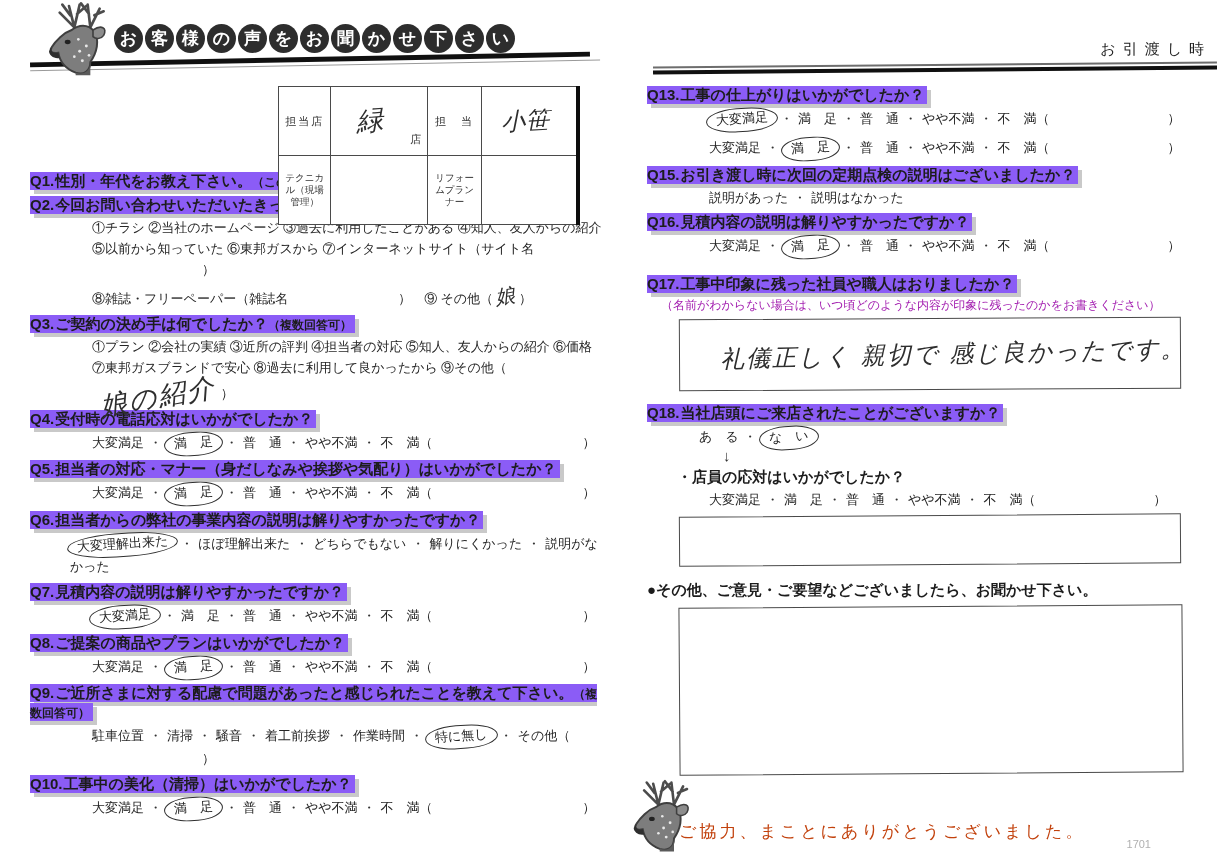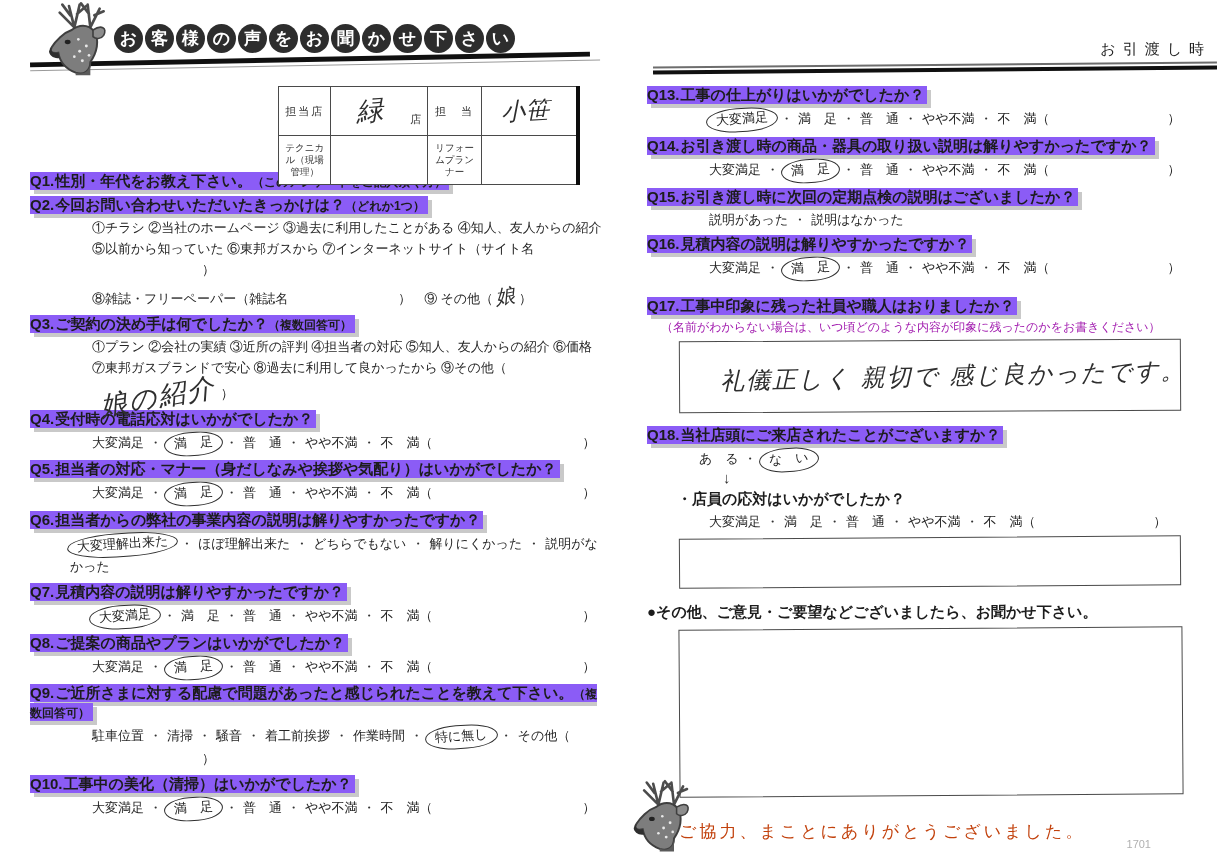--- a/index.html
+++ b/index.html
@@ -25,21 +25,21 @@
     transform:rotate(-1.1deg);z-index:1;}
   .hbar-left::after{content:"";position:absolute;left:0;right:-10px;top:8px;height:1px;background:#9a9a9a;}
   .rtag{position:absolute;right:6px;top:40px;font-size:15px;letter-spacing:7px;color:#222;}
   .hbar-right{position:absolute;left:8px;top:64px;width:564px;transform:rotate(-0.5deg);}
   .hbar-right .thin{height:2px;background:#6d6d6d;margin-bottom:2px;}
   .hbar-right .thick{height:4px;background:#101010;}
 
   
   .staff{position:absolute;left:248px;top:86px;width:302px;border-collapse:collapse;
     border:1px solid #333;border-right:4px solid #0d0d0d;background:#fff;z-index:3;}
-  .staff td{border:1px solid #4a4a4a;vertical-align:middle;padding:6px 3px;}
+  .staff td{border:1px solid #4a4a4a;vertical-align:middle;padding:16px 3px;}
   .staff .lbl{font-size:11px;color:#333;letter-spacing:2px;width:52px;text-align:center;}
   .staff .lbl-sm{font-size:9.5px;letter-spacing:0;line-height:1.25;}
   .staff .r1{height:40px;}
   .staff .r2{height:36px;}
   .hw{font-family:"DejaVu Sans",sans-serif;font-style:italic;color:#2e2e2e;}
   .cell-store{position:relative;width:100px;}
   .hw-store{font-size:27px;display:inline-block;transform:rotate(-4deg);margin-left:22px;}
   .store-suffix{position:absolute;right:6px;bottom:8px;font-size:11px;color:#333;font-family:"Liberation Serif",serif;}
   .hw-rep{font-size:24px;display:inline-block;transform:rotate(-3deg);margin-left:16px;}
 
@@ -256,21 +256,20 @@
     <div class="q">
       <div class="qh"><span class="hl"><span class="qid">Q13.</span><span>工事の仕上がりはいかがでしたか？</span></span></div>
       <div class="qbody">
           <div class="oline">
         <span class="circ">大変満足</span><span class="sep">・</span><span>満　足</span><span class="sep">・</span><span>普　通</span><span class="sep">・</span><span>やや不満</span><span class="sep">・</span><span>不　満（</span><span class="gap-r"></span><span>）</span>
       </div>
         </div>
     </div>
 
     <div class="q">
-      <div class="qh"><span class="hl"><span class="qid">Q14.</span><span>お引き渡し時の商品・器具の取り扱い説明は解りやすかったですか？</span></span></div>
       <div class="qbody">
           <div class="oline">
         <span>大変満足</span><span class="sep">・</span><span class="circ">満　足</span><span class="sep">・</span><span>普　通</span><span class="sep">・</span><span>やや不満</span><span class="sep">・</span><span>不　満（</span><span class="gap-r"></span><span>）</span>
       </div>
         </div>
     </div>
 
     <div class="q">
       <div class="qh"><span class="hl"><span class="qid">Q15.</span><span>お引き渡し時に次回の定期点検の説明はございましたか？</span></span></div>
       <div class="qbody">

